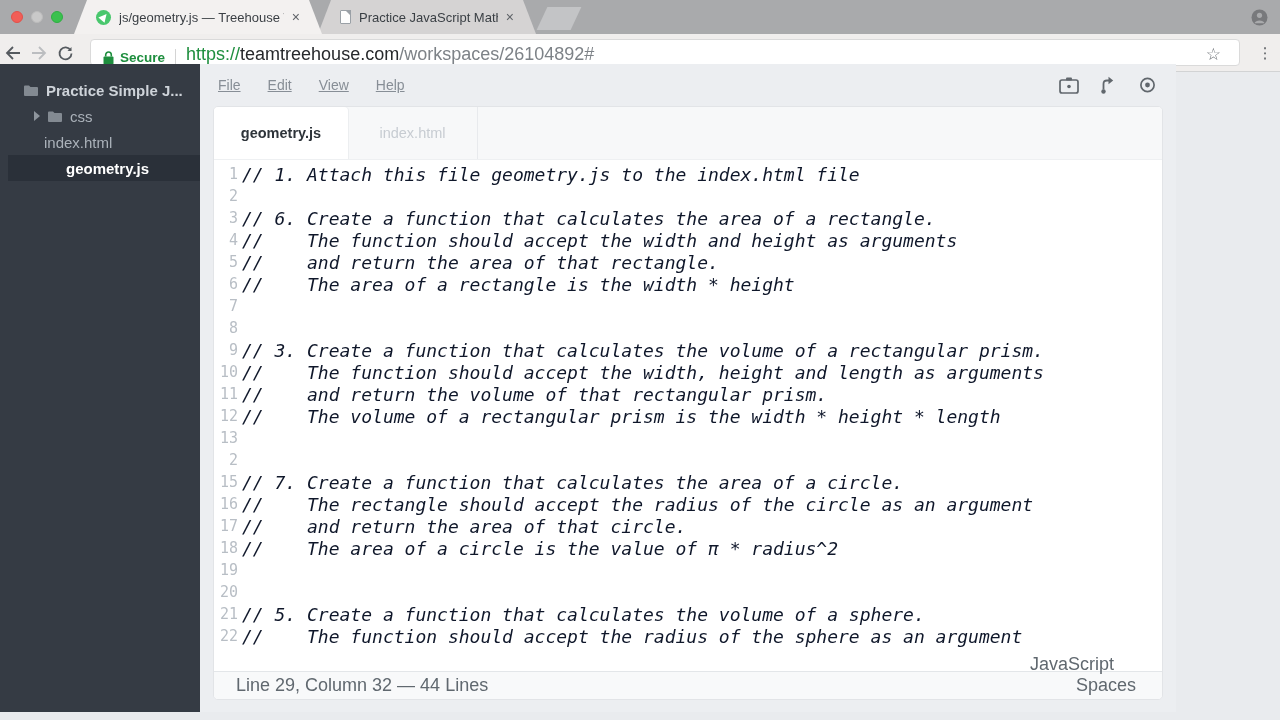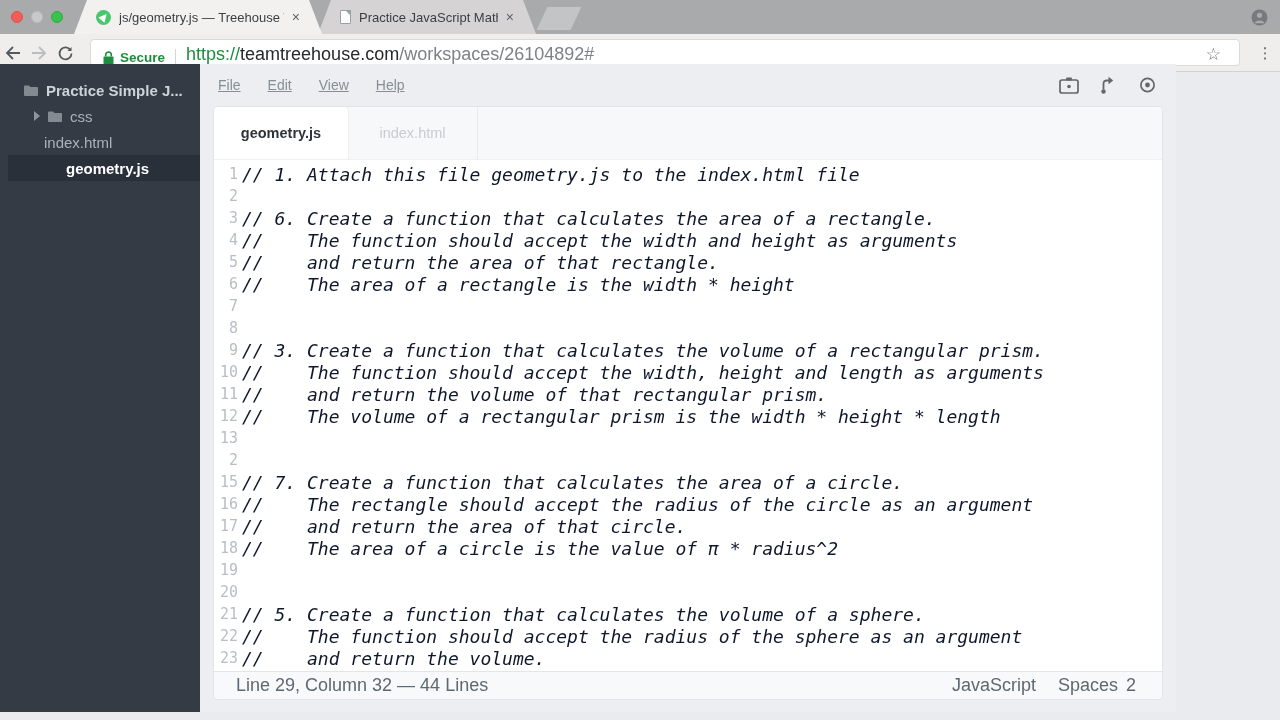--- a/index.html
+++ b/index.html
@@ -70,21 +70,21 @@
   .etab { width:134px; display:flex; align-items:center; justify-content:center; font-size:14.5px; }
   .etab.active { background:#ffffff; color:#2e343a; font-weight:bold; border-radius:4px 4px 0 0;
           box-shadow:1px 0 0 #eceef0; }
   .etab.inactive { width:130px; color:#c7ccd2; border-right:1px solid #e8eaed; }
   .code-area { flex:1; padding-top:3px; overflow:hidden; font-family:"DejaVu Sans Mono", monospace; }
   .code-row { height:22px; display:flex; align-items:center; white-space:pre; }
   .code-row .ln { width:24px; text-align:right; flex:none; font-size:15px; color:#b8bec5; font-style:normal; }
   .code-row .ct { margin-left:4px; font-size:18px; font-style:italic; color:#0f172a; }
   .statusbar { height:28px; flex:none; border-top:1px solid #e3e6e9; background:#f8f9fa;
           display:flex; align-items:center; font-size:18px; color:#60686f; padding:0 26px 0 22px; }
-  .status-right { margin-left:auto; display:flex; align-items:flex-end; }
+  .status-right { margin-left:auto; display:flex; align-items:flex-end;flex-direction:column; }
   .status-lang { margin-right:22px; }
   .status-indent-val { margin-left:8px; }
 </style>
 </head>
 <body>
 
 <div class="chrome">
   <div class="tabstrip">
     <div class="lights">
       <span class="light red"></span>
@@ -315,24 +315,20 @@
   <div class="code-row">
     <span class="ln">21</span>
     <span class="ct">// 5. Create a function that calculates the volume of a sphere.</span>
   </div>
 
   <div class="code-row">
     <span class="ln">22</span>
     <span class="ct">//    The function should accept the radius of the sphere as an argument</span>
   </div>
 
-  <div class="code-row">
-    <span class="ln">23</span>
-    <span class="ct">//    and return the volume.</span>
-  </div>
 </div>
 
       <div class="statusbar">
         <span>Line 29, Column 32 — 44 Lines</span>
         <span class="status-right">
           <span class="status-lang">JavaScript</span>
           <span>Spaces</span>
           <span class="status-indent-val">2</span>
         </span>
       </div>

